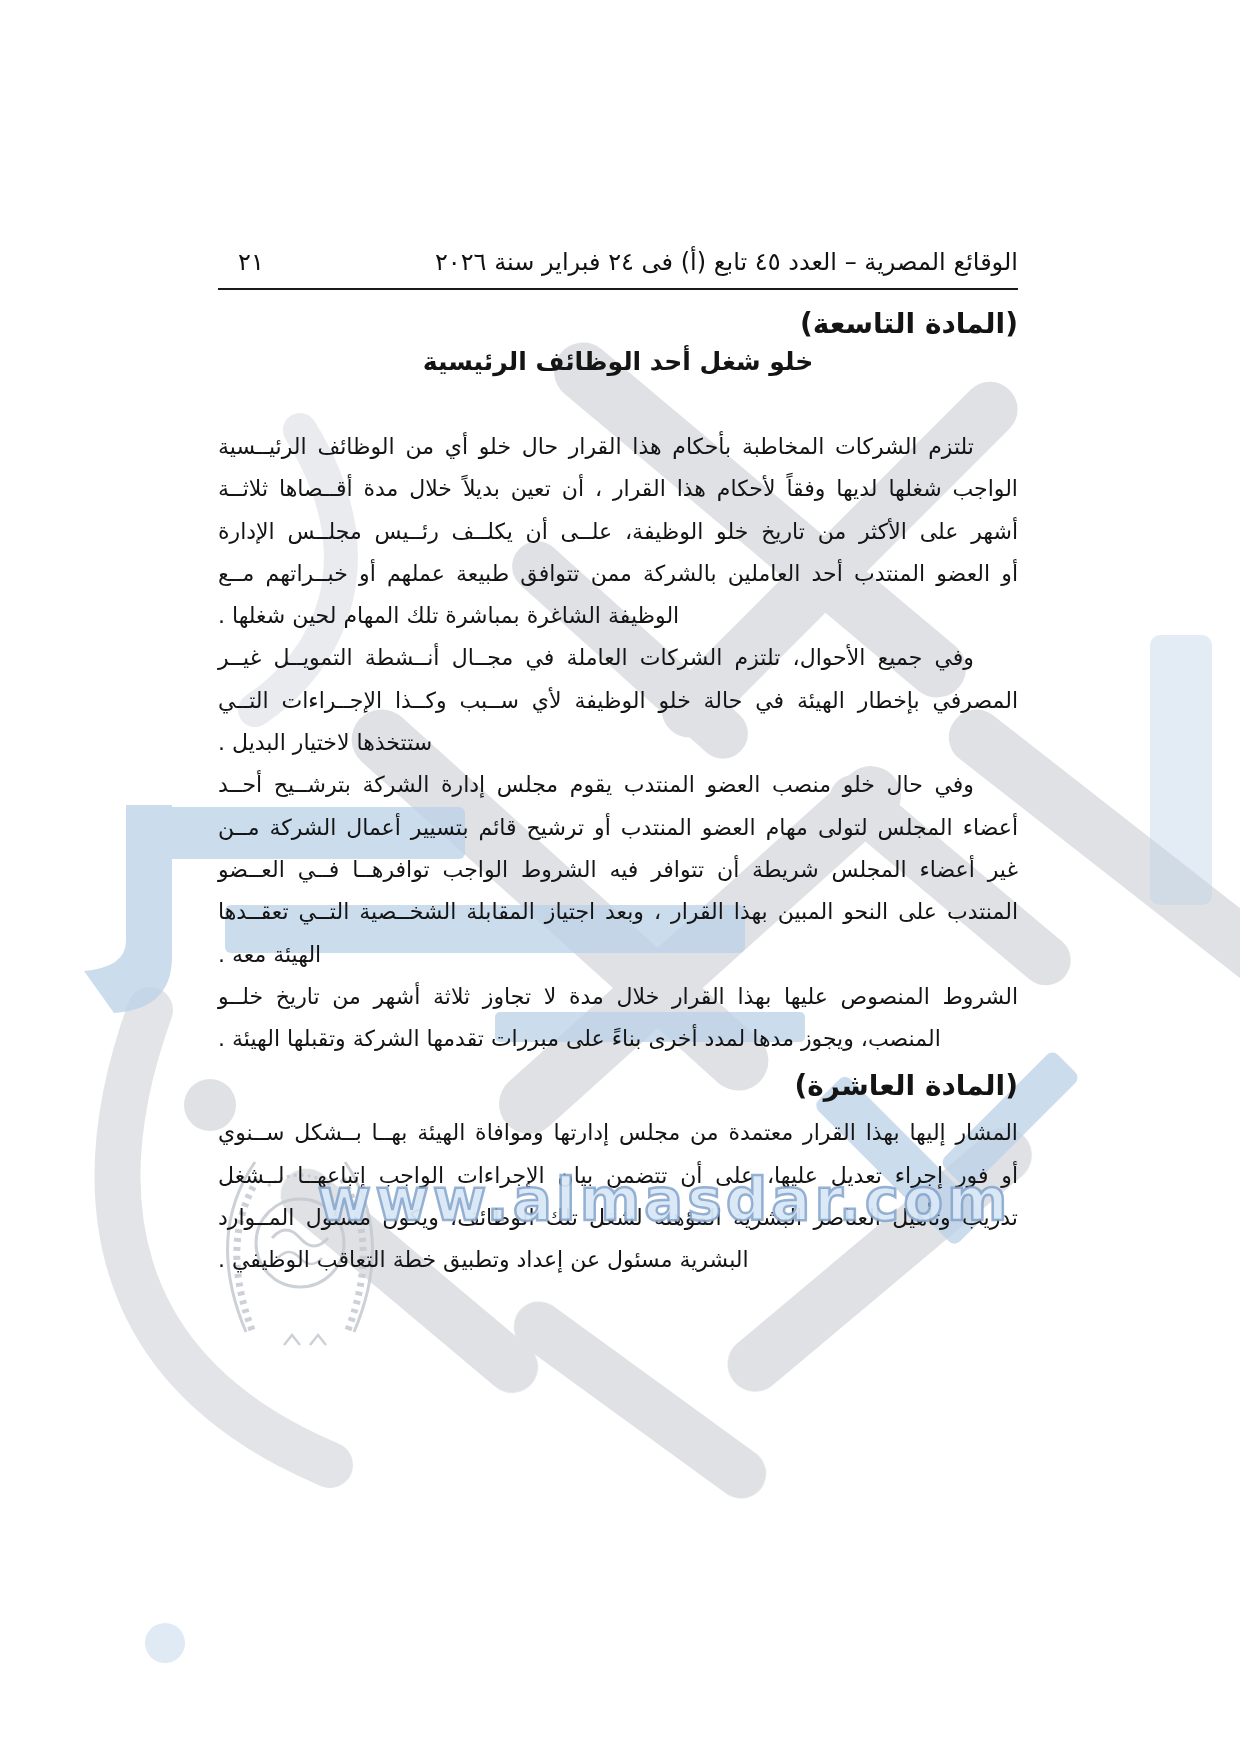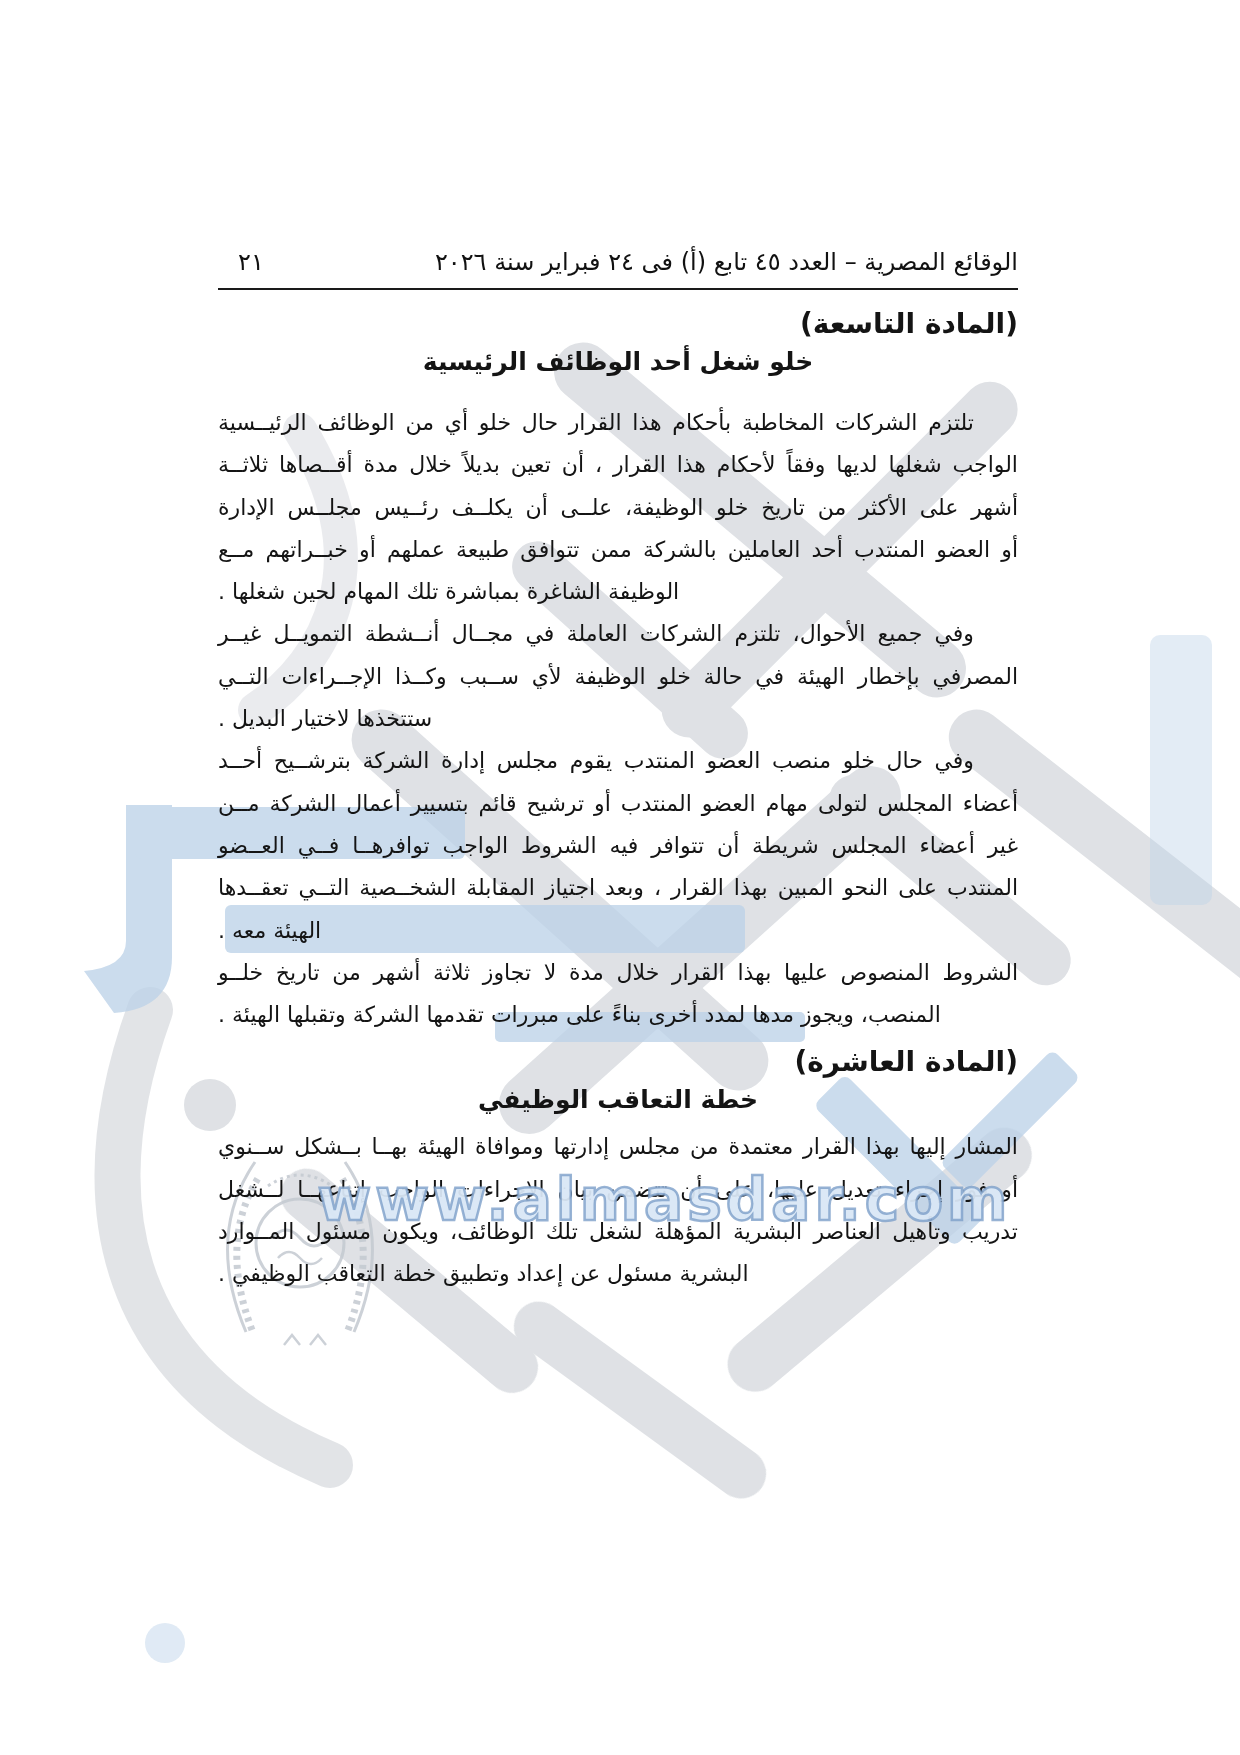--- a/index.html
+++ b/index.html
@@ -64,21 +64,21 @@
   }
   .article-heading.second { margin-top: 8px; }
   .article-subheading {
     margin: 2px 0 0 0;
     text-align: center;
     font-size: 25px;
     line-height: 36px;
     font-weight: bold;
   }
   .para { margin: 0; }
-  .para.lead-gap { margin-top: 22px; }
+  .para.lead-gap { margin-top: 46px; }
   .para.small-gap { margin-top: 8px; }
   .line {
     font-size: 22px;
     line-height: 42.3px;
     text-align: justify;
     text-align-last: justify;
     text-justify: inter-word;
     white-space: normal;
   }
   .line.first { padding-right: 44px; }
@@ -167,21 +167,20 @@
       <div class="line">المنتدب على النحو المبين بهذا القرار ، وبعد اجتياز المقابلة الشخــصية التــي تعقــدها</div>
       <div class="line last">الهيئة معه .</div>
     </div>
 
     <div class="para">
       <div class="line">الشروط المنصوص عليها بهذا القرار خلال مدة لا تجاوز ثلاثة أشهر من تاريخ خلــو</div>
       <div class="line last">المنصب، ويجوز مدها لمدد أخرى بناءً على مبررات تقدمها الشركة وتقبلها الهيئة .</div>
     </div>
 
     <h1 class="article-heading second">(المادة العاشرة)</h1>
-    <h2 class="article-subheading">خطة التعاقب الوظيفي</h2>
 
     <div class="para small-gap">
       <div class="line">المشار إليها بهذا القرار معتمدة من مجلس إدارتها وموافاة الهيئة بهــا بــشكل ســنوي</div>
       <div class="line">أو فور إجراء تعديل عليها، على أن تتضمن بيان الإجراءات الواجب إتباعهــا لــشغل</div>
       <div class="line">تدريب وتأهيل العناصر البشرية المؤهلة لشغل تلك الوظائف، ويكون مسئول المــوارد</div>
       <div class="line last">البشرية مسئول عن إعداد وتطبيق خطة التعاقب الوظيفي .</div>
     </div>
 
   </div>
 </div>

